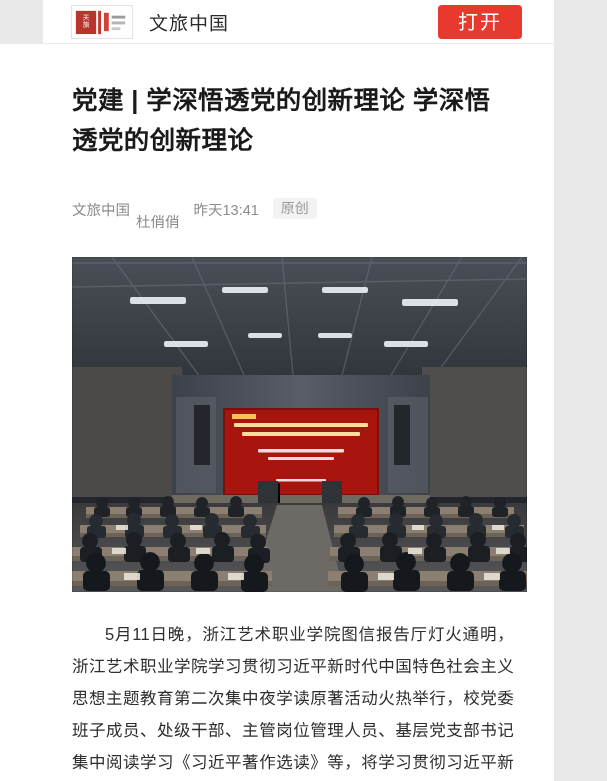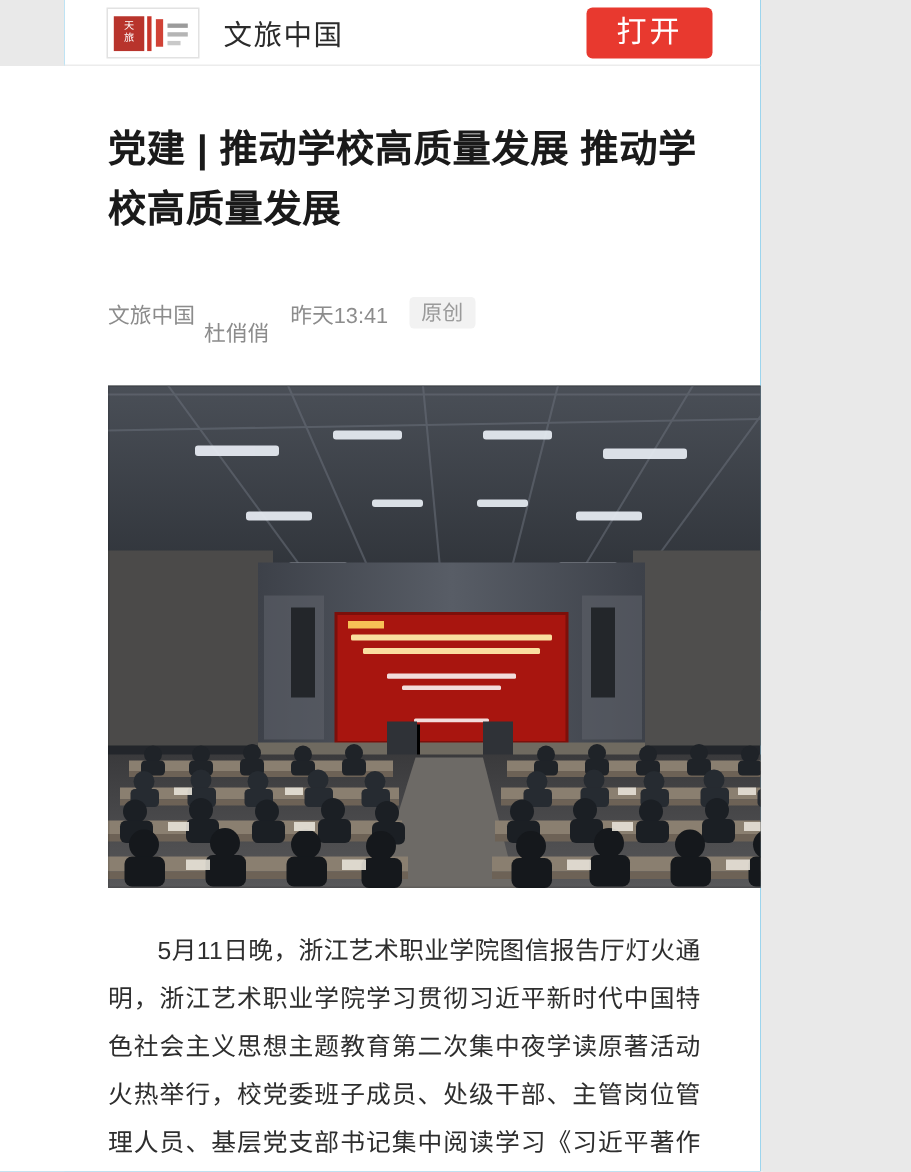--- a/index.html
+++ b/index.html
@@ -11,23 +11,23 @@
   body {
     width: 607px;
     height: 781px;
     overflow: hidden;
     font-family: "Liberation Sans", sans-serif;
     -webkit-font-smoothing: antialiased;
   }
 
   .page {
     position: relative;
-    width: 507px;
+    width: 554px;
     height: 781px;
-    background: #0ea5e9;
+    background: #404040;
     box-sizing: border-box;
     overflow: hidden;
   }
 
   
   .account-bar {
     position: absolute;
     top: 0;
     left: 43px;
     right: 0;
@@ -179,21 +179,21 @@
       </svg>
     </div>
 
     <div class="account-name">文旅中国</div>
 
     <button class="open-button">打开</button>
   </div>
 
   <div class="article">
 
-    <h1 class="article-title">党建 | 推动学校高质量发展 推动学校高质量发展</h1>
+    <h1 class="article-title">党建 | 学深悟透党的创新理论 学深悟透党的创新理论</h1>
 
     <div class="meta-row">
       <span class="meta-source">文旅中国</span>
       <span class="meta-author">杜俏俏</span>
       <span class="meta-time">昨天13:41</span>
       <span class="meta-badge">原创</span>
     </div>
 
     <div class="hero">
       <svg viewBox="0 0 455 335" preserveAspectRatio="none">

